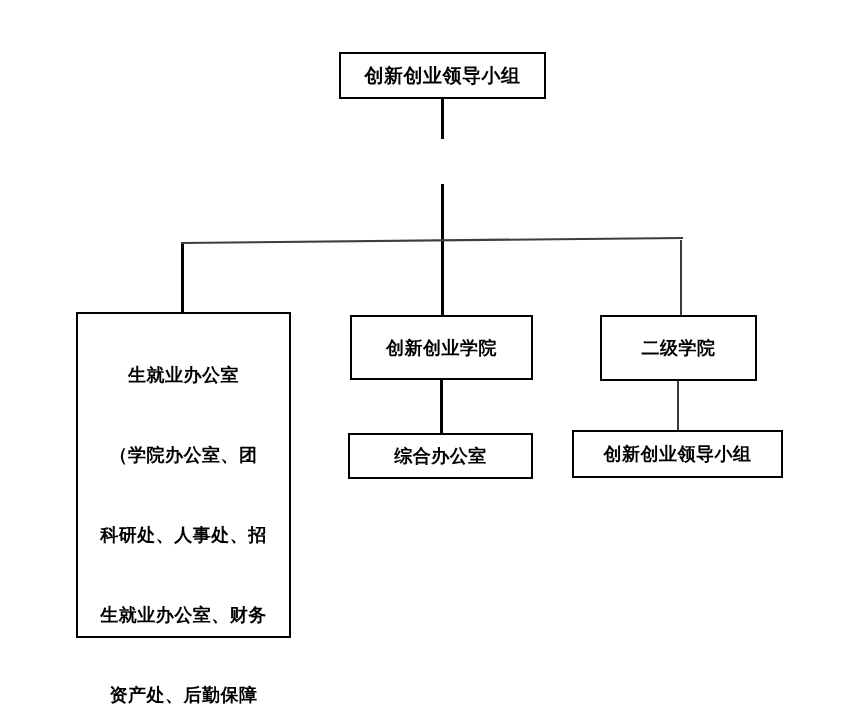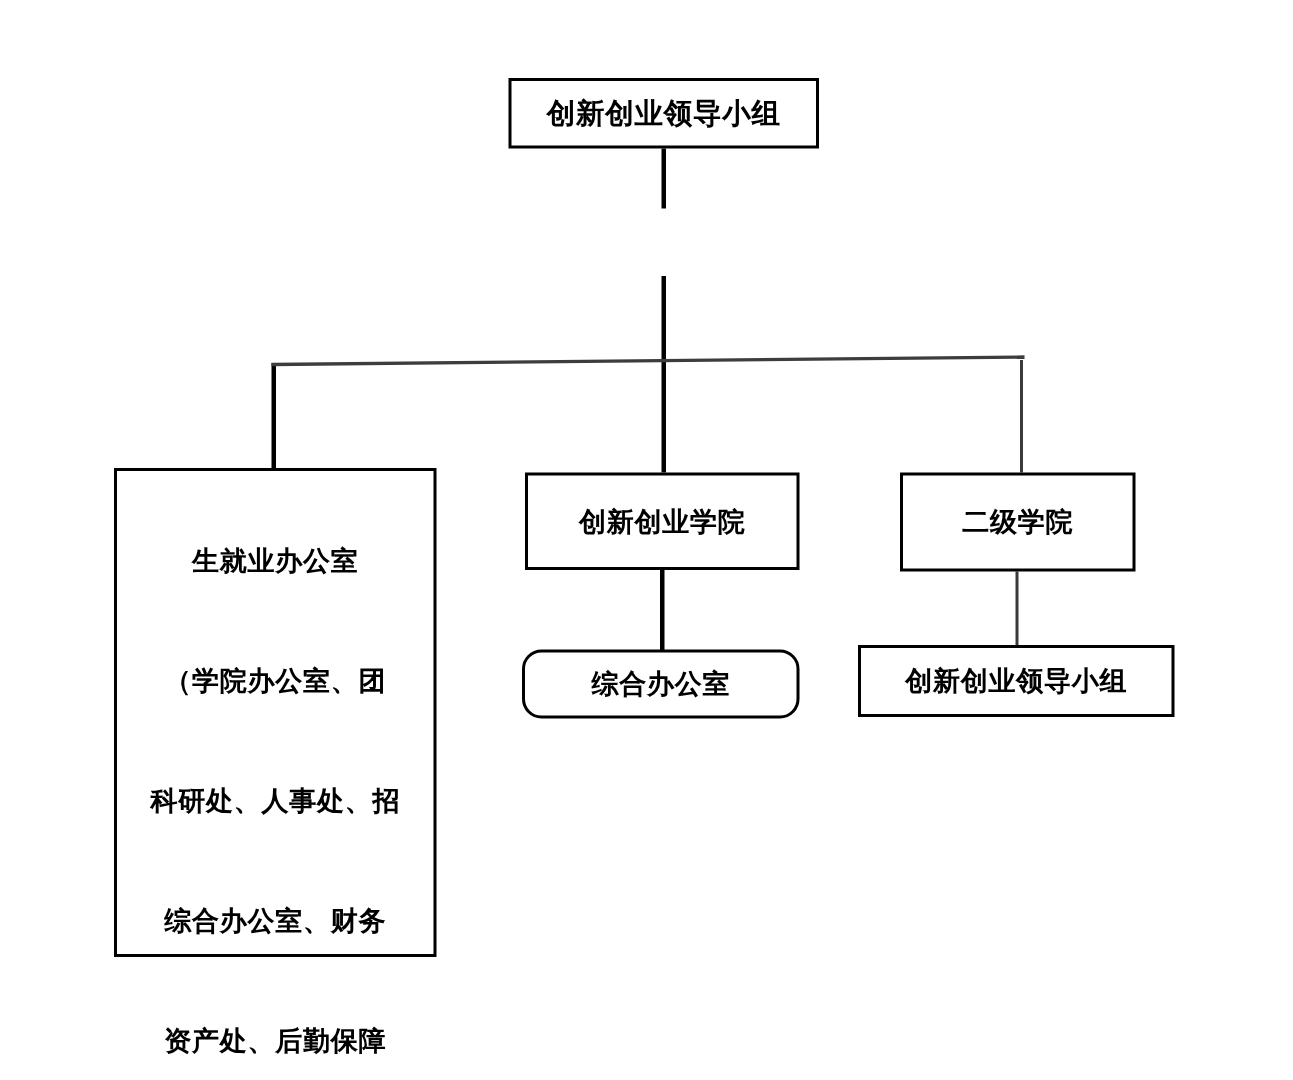--- a/index.html
+++ b/index.html
@@ -72,21 +72,20 @@
     left: 350px; top: 315px; width: 183px; height: 65px;
     font-size: 18px;
   }
   #node-secondary-college {
     left: 600px; top: 315px; width: 157px; height: 66px;
     font-size: 18px;
   }
   #node-general-office {
     left: 348px; top: 433px; width: 185px; height: 46px;
     font-size: 18px;
-    border-radius: 13px;
   }
   #node-innovation-group {
     left: 572px; top: 430px; width: 211px; height: 48px;
     font-size: 18px;
   }
 
   
   .conn {
     position: absolute;
     background: #000000;
@@ -146,21 +145,21 @@
   <div class="node" id="node-root">
     <span class="node-label">创新创业领导小组</span>
   </div>
 
 
   <div class="node" id="node-other-depts">
     <span class="node-label">
       <span class="first-line">生就业办公室</span>
       <span class="body-lines">（学院办公室、团</span>
       <span class="body-lines">科研处、人事处、招</span>
-      <span class="body-lines">综合办公室、财务</span>
+      <span class="body-lines">生就业办公室、财务</span>
       <span class="body-lines">资产处、后勤保障</span>
       
       
       
     </span>
   </div>
 
   <div class="node" id="node-innovation-college">
     <span class="node-label">创新创业学院</span>
   </div>

